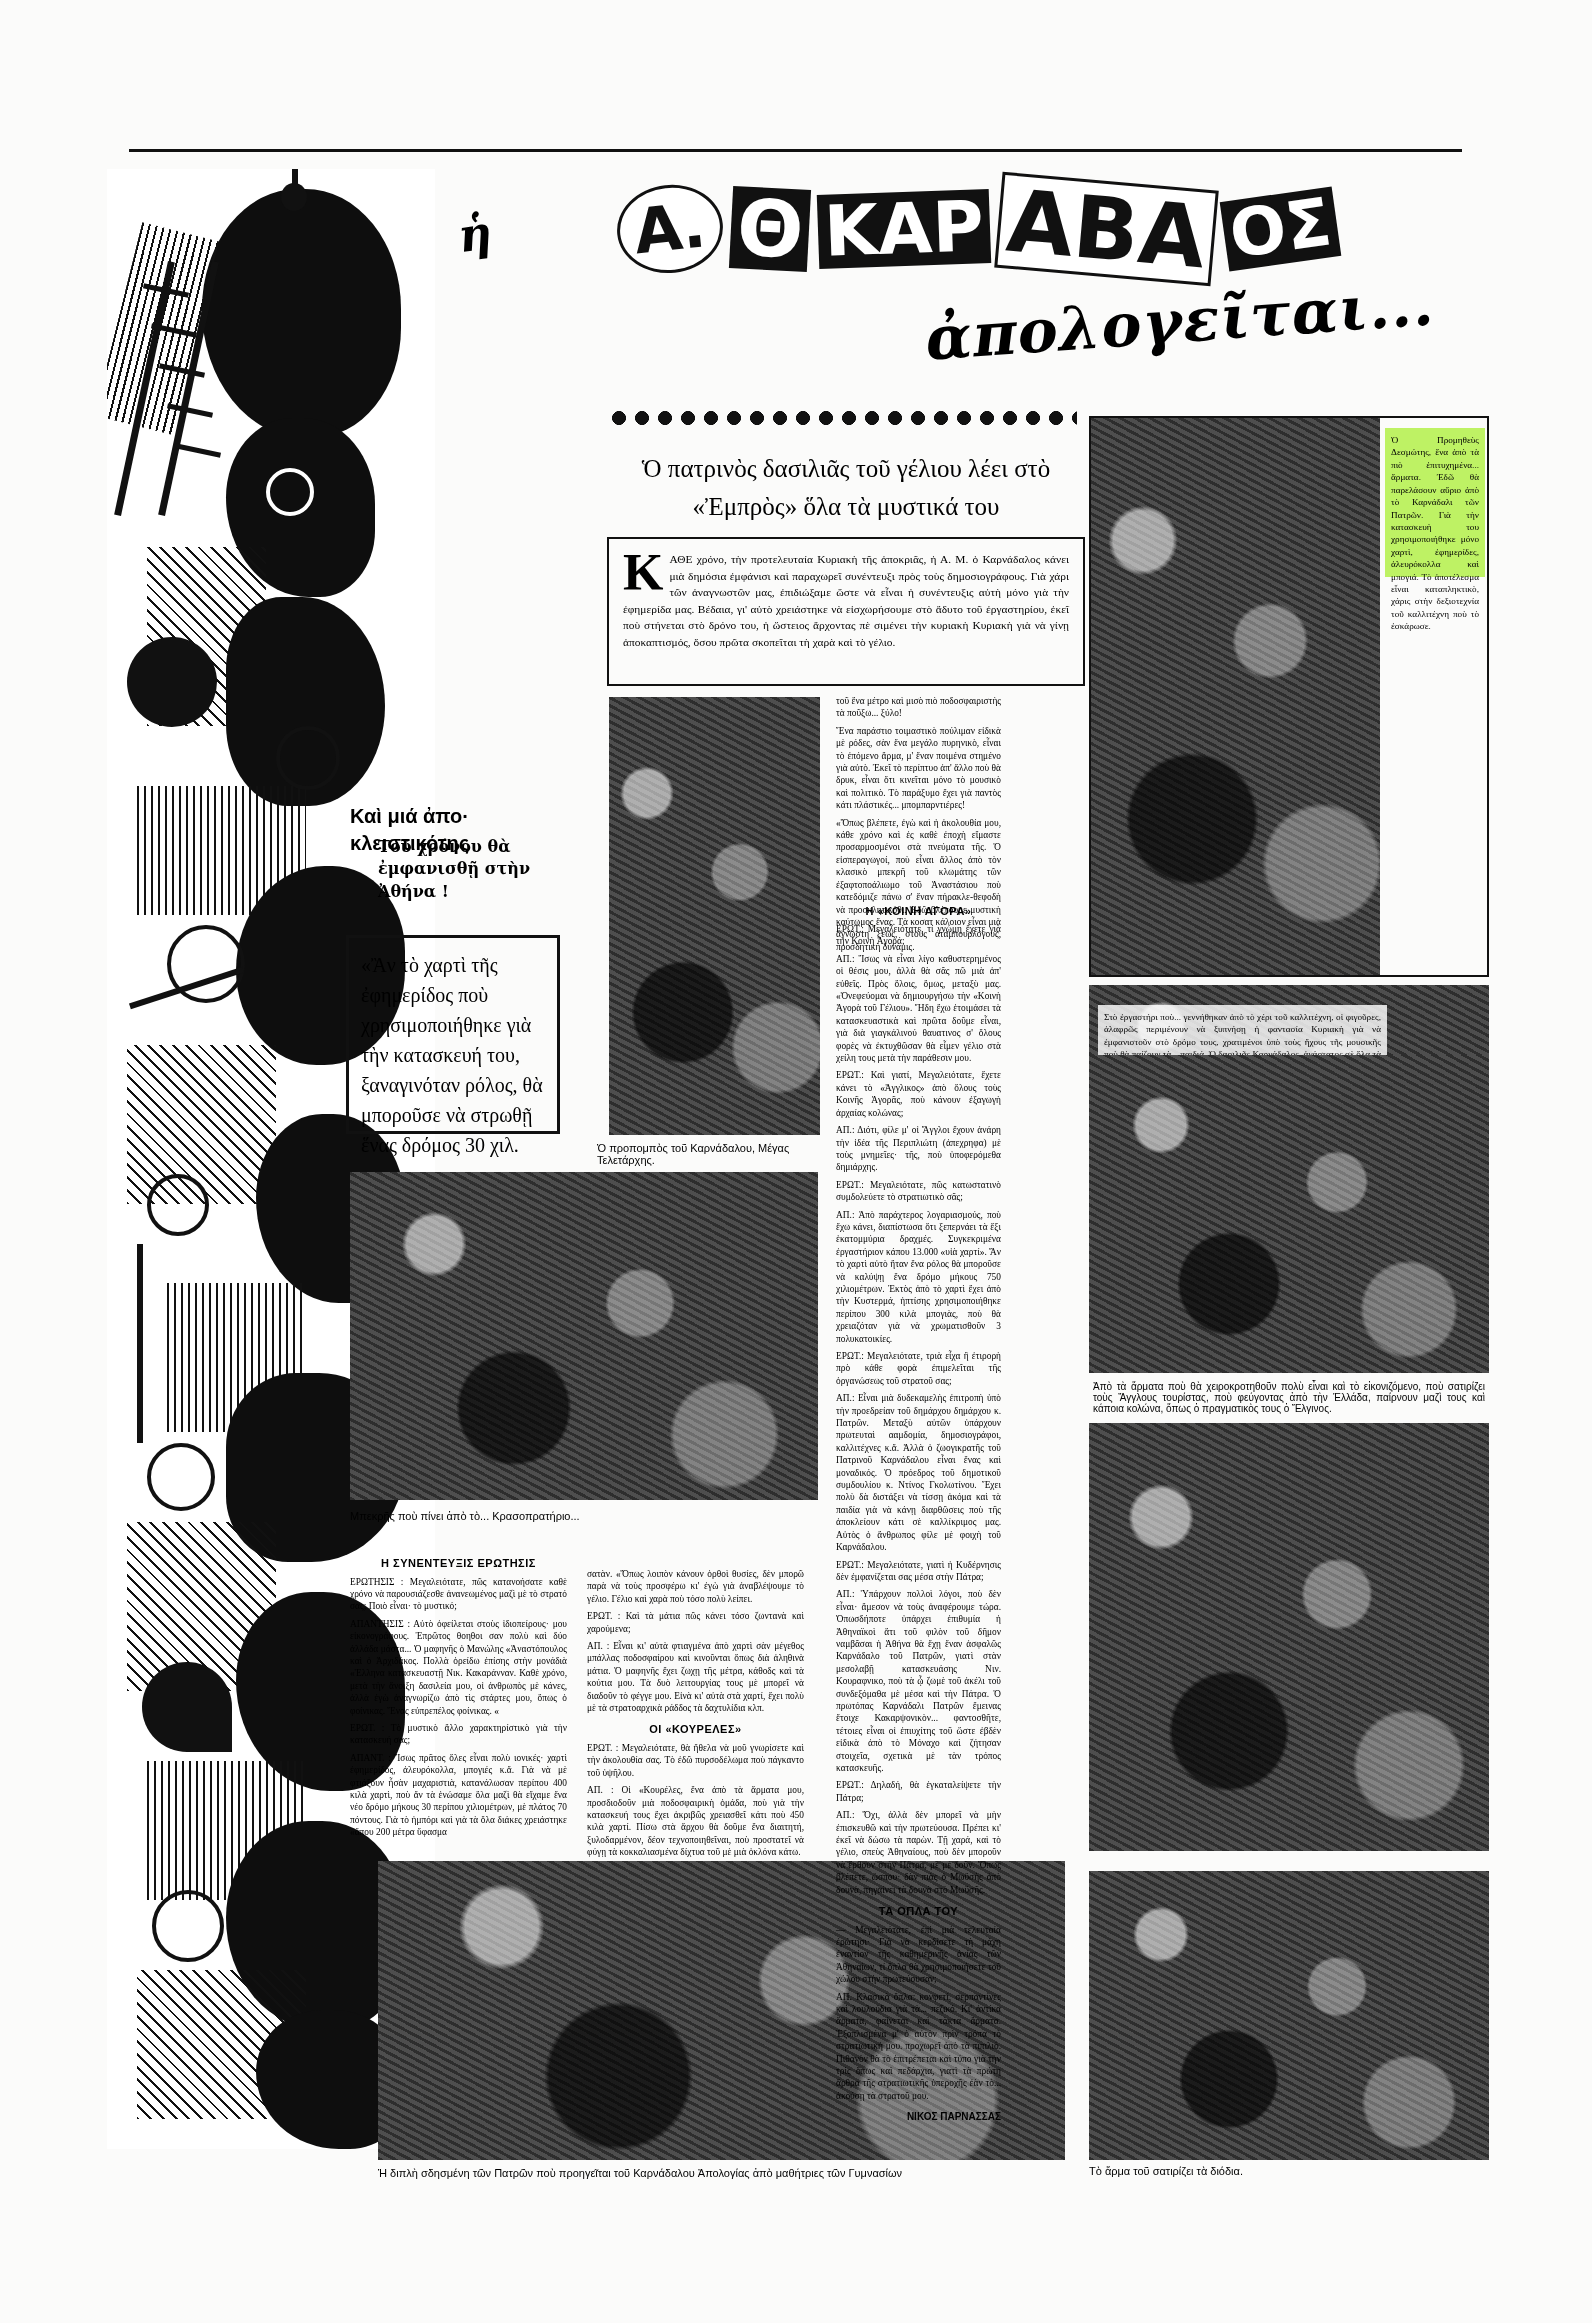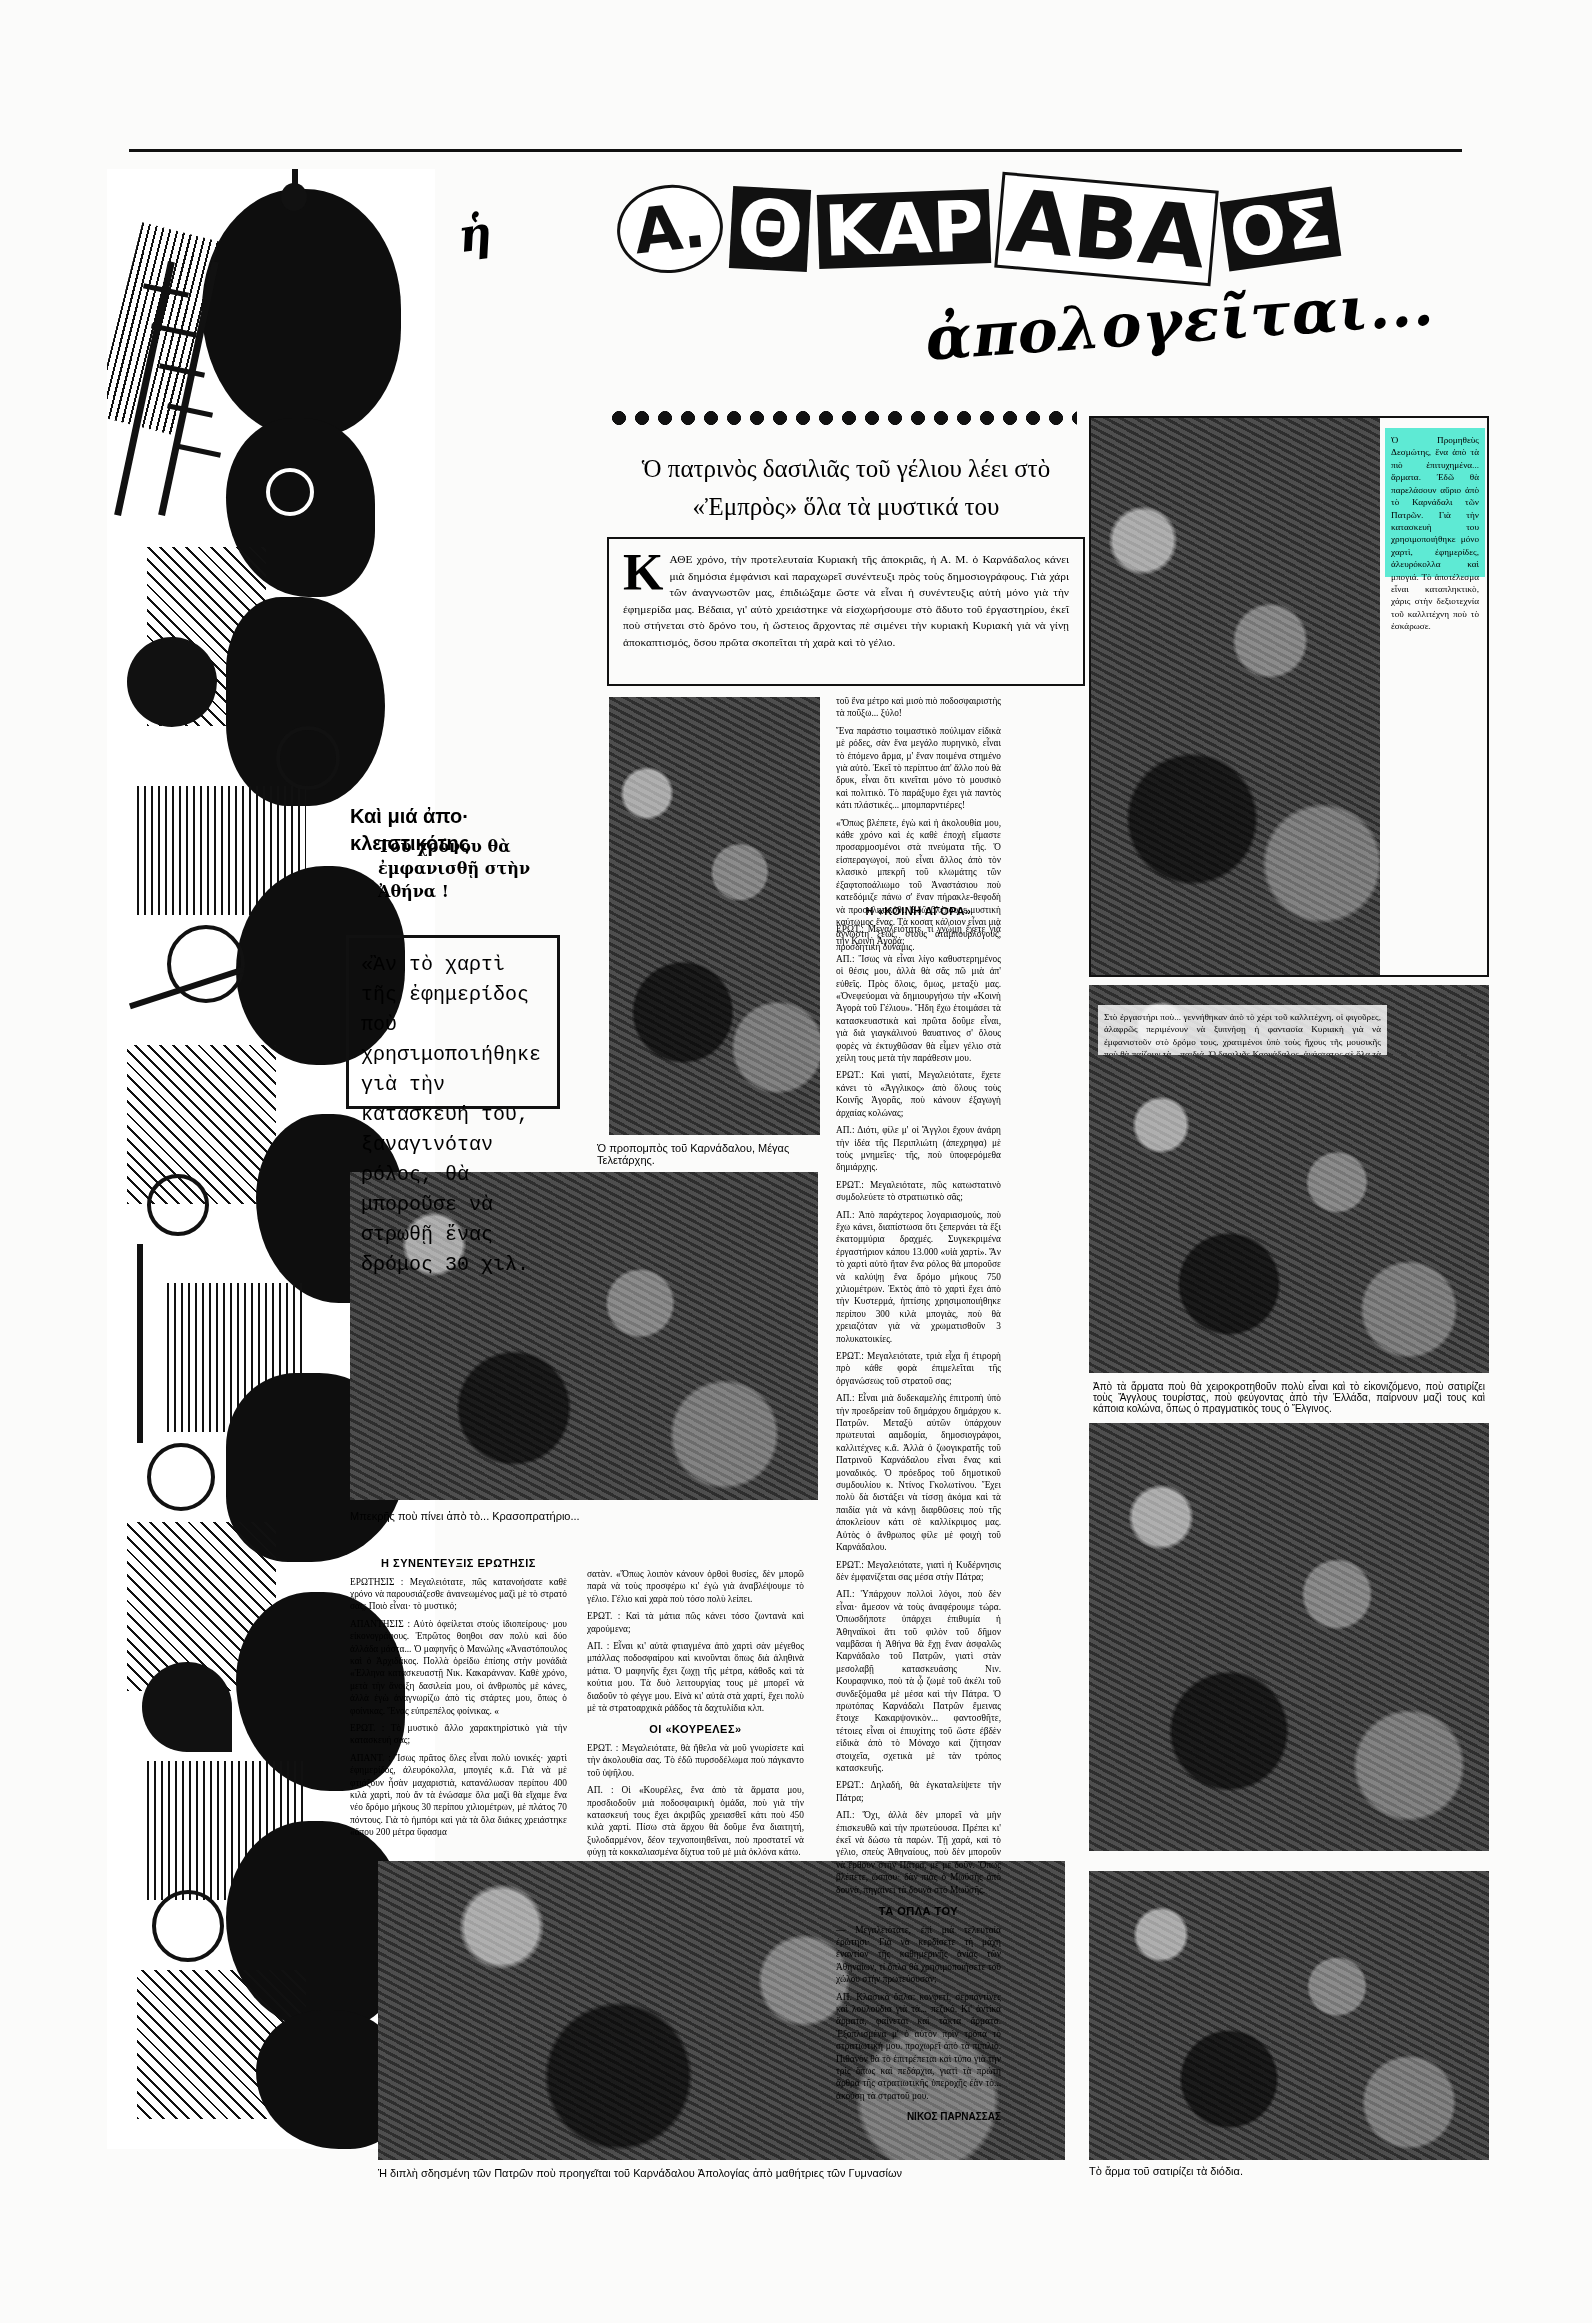--- a/index.html
+++ b/index.html
@@ -116,23 +116,23 @@
     position:absolute;top:771px;left:350px;width:159px;
     font-family:"Liberation Sans", sans-serif;
     font-size:20px;font-weight:bold;line-height:1.35;margin-top:32px;
   }
   .quote-big{
     position:absolute;top:836px;left:366px;width:214px;
     font-family:"DejaVu Serif", serif;
     font-size:16px;line-height:1.4;font-weight:bold;margin-left:12px;
   }
   .quote-box{
-    position:absolute;top:935px;left:346px;width:214px;height:174px;
+    position:absolute;top:935px;left:346px;width:214px;height:199px;
     border:3px solid #111;padding:12px 12px;box-sizing:border-box;
-    font-family:Liberation Mono, monospace;
+    font-family:Liberation Serif, serif;
     font-size:20px;line-height:1.5;
   }
   
   .photo{
     position:absolute;background:#3a3a3a;overflow:hidden;
   }
   .photo .grain{
     position:absolute;inset:0;
     background-image:
       radial-gradient(circle at 18% 22%, rgba(255,255,255,.55) 0 6%, transparent 7%),
@@ -162,21 +162,21 @@
     letter-spacing:0.5px;
   }
   .sign{
     font-family:"Liberation Sans", sans-serif;
     font-weight:bold;font-size:10px;text-align:right;margin-top:8px;
   }
   .side-note{
     position:absolute;
     font-family:"Liberation Serif", serif;
     font-size:9.2px;line-height:1.35;text-align:justify;
-    background:#5eead4;border:1px solid #111;padding:6px;
+    background:#bef264;border:1px solid #111;padding:6px;
     box-sizing:border-box;
   }
   .framebox{position:absolute;border:2px solid #111;box-sizing:border-box;}
 </style>
 </head>
 <body>
 
 <div class="page">
 
   <div class="rule-top"></div>

